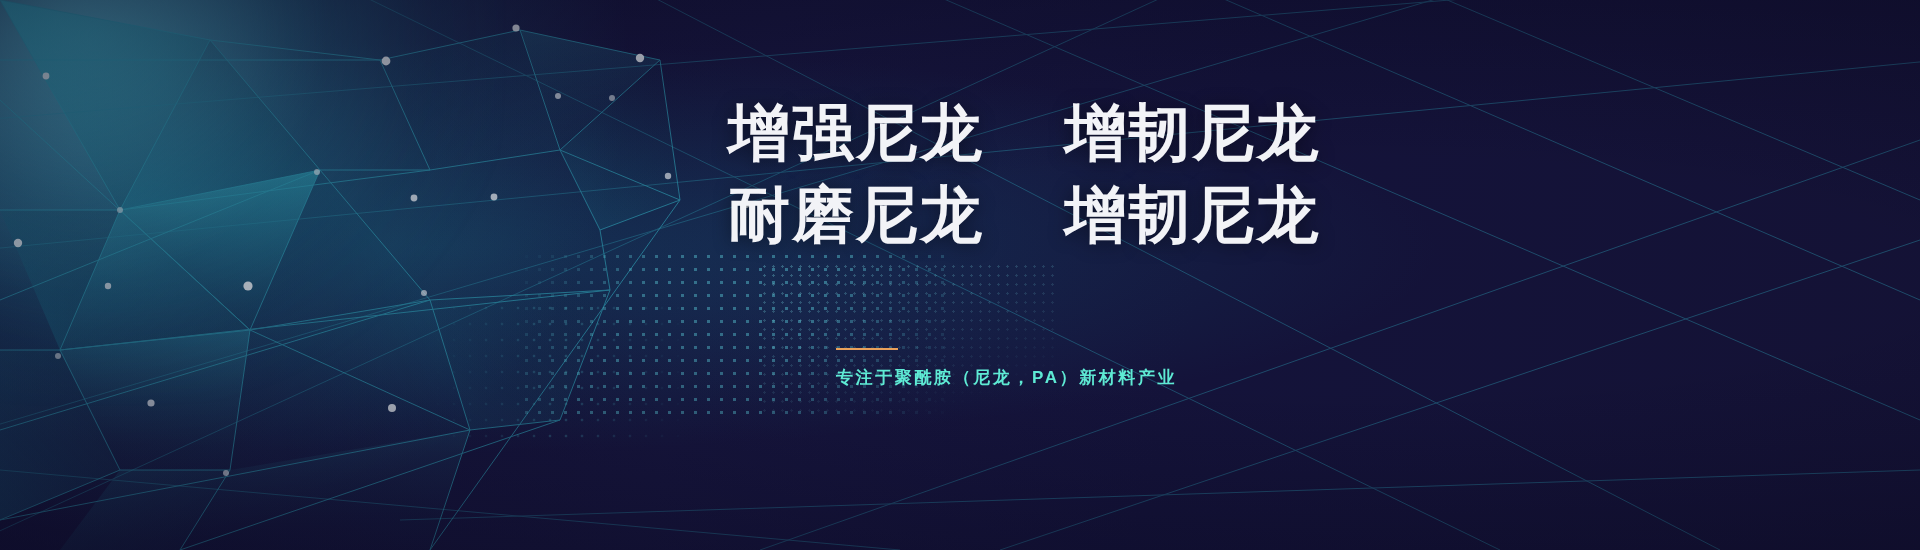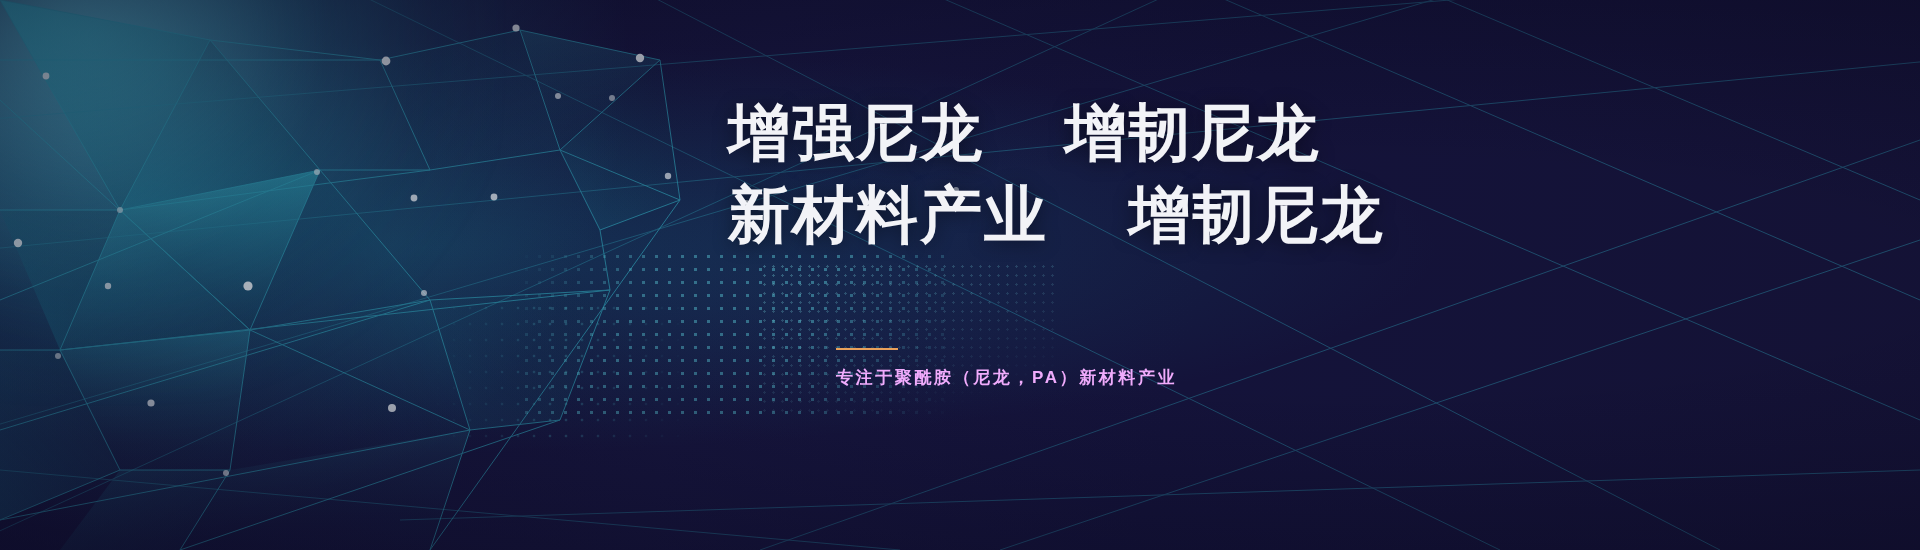--- a/index.html
+++ b/index.html
@@ -66,21 +66,21 @@
   }
   .headline .line{display:block;}
   .headline .gap{display:inline-block;width:42px;}
   .tagline-wrap{
     position:absolute;left:108px;top:348px;width:800px;
   }
   .accent-rule{
     width:62px;height:2px;background:#e8a05a;margin:0 0 16px 0;
   }
   .tagline{
-    color:#f0abfc;
+    color:#5eead4;
     font-size:17px;font-weight:700;letter-spacing:2.6px;
     white-space:nowrap;
   }
 </style>
 </head>
 <body>
 
 <div id="banner">
 
   <div class="bg-base"></div>
@@ -204,21 +204,21 @@
 
   <div class="content">
 
     <div class="headline">
       <span class="line">
         <span>增强尼龙</span>
         <span class="gap"></span>
         <span>增韧尼龙</span>
       </span>
       <span class="line">
-        <span>新材料产业</span>
+        <span>耐磨尼龙</span>
         <span class="gap"></span>
         <span>增韧尼龙</span>
       </span>
     </div>
 
     <div class="tagline-wrap">
       <div class="accent-rule"></div>
       <div class="tagline">专注于聚酰胺（尼龙，PA）新材料产业</div>
     </div>
 

